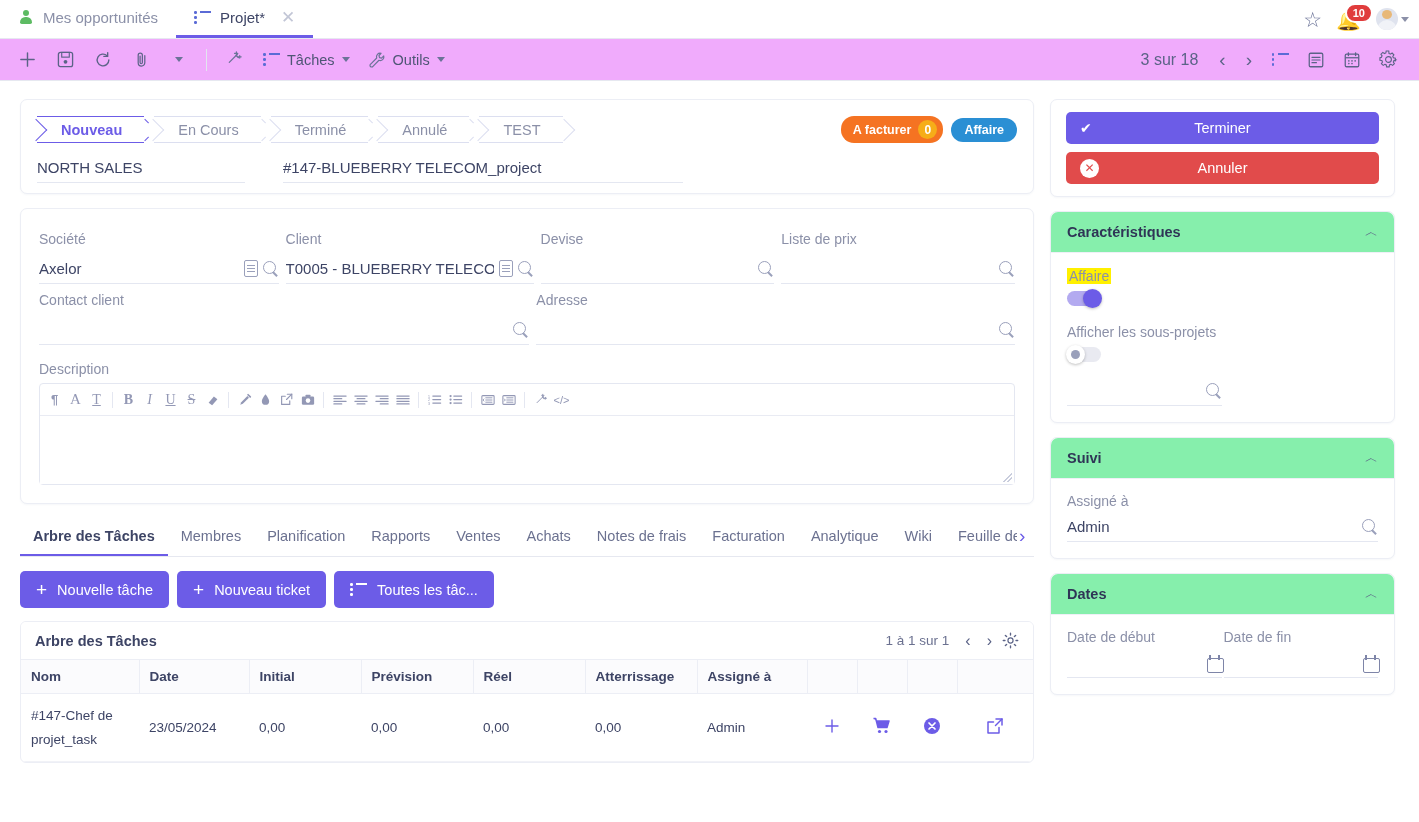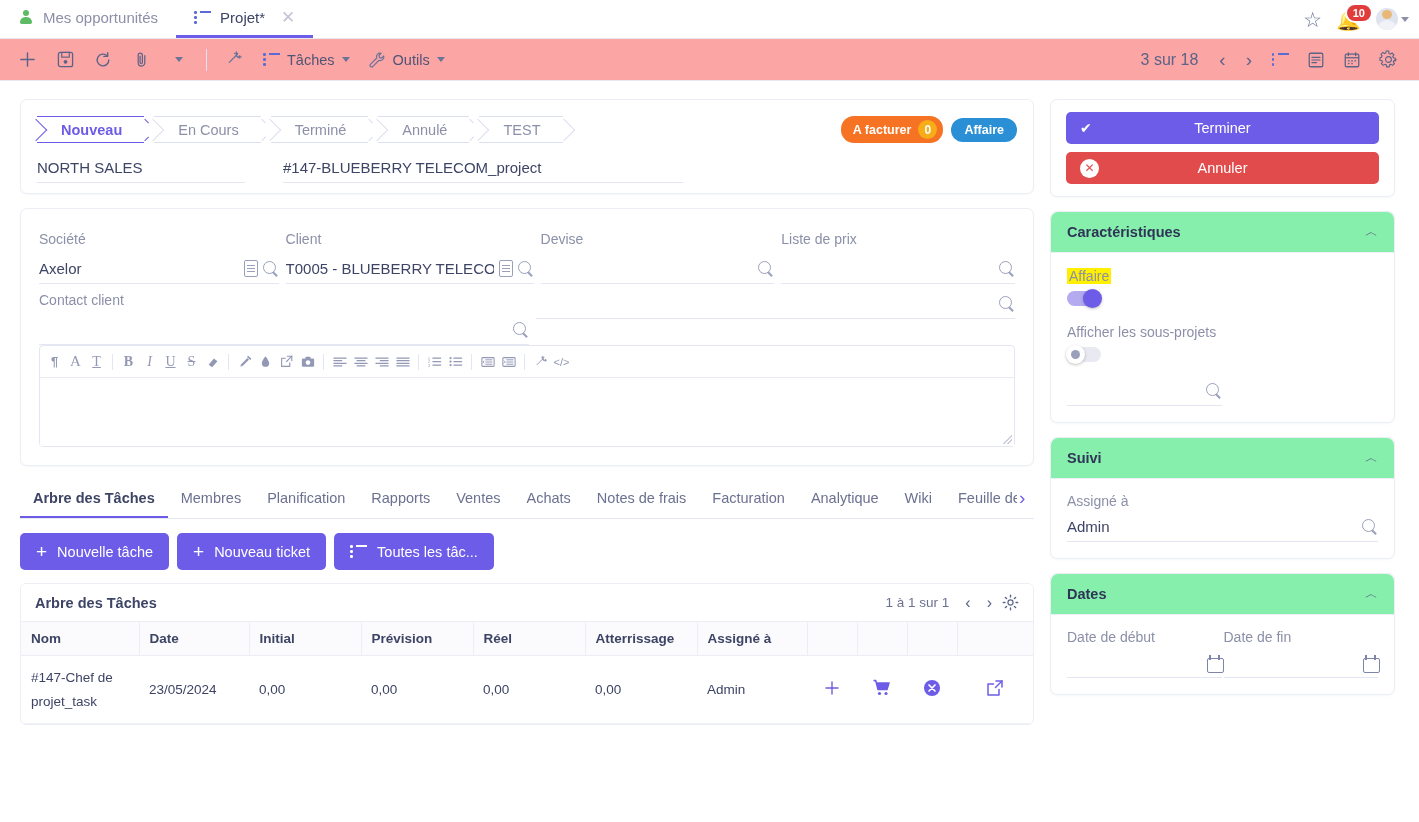--- a/index.html
+++ b/index.html
@@ -59,21 +59,21 @@
   .avatar-wrap{display:flex;align-items:center;gap:3px;cursor:pointer;}
   .avatar{width:22px;height:22px;border-radius:50%;background:#dfe3ee;position:relative;overflow:hidden;}
   .avatar::before{content:"";position:absolute;left:6px;top:2px;width:10px;height:9px;border-radius:50%;background:#e8b878;}
   .avatar::after{content:"";position:absolute;left:1px;top:12px;width:20px;height:12px;border-radius:10px 10px 0 0;background:#f0f2f7;}
   .caret-sm{width:0;height:0;border-left:4px solid transparent;border-right:4px solid transparent;border-top:5px solid #8b90a8;}
 
   
   .toolbar {
     height: 42px; display:flex; align-items:center;
     border-bottom: 1px solid #e6e8f0; padding: 0 8px;
-    background:#fca5a5;
+    background:#f0abfc;
   }
   .tb-btn {
     display:flex; align-items:center; justify-content:center;
     min-width:30px; height:30px; margin:0 4px;
     color:#5b6387; cursor:pointer; font-size:18px;
   }
   .tb-label { display:flex; align-items:center; gap:7px; padding:0 8px; height:30px;
     font-size:14.5px; color:#4e5575; cursor:pointer; margin-left:2px;}
   .tb-sep { width:1px; height:22px; background:#e2e5ef; margin:0 8px; }
   .caret{width:0;height:0;border-left:4.5px solid transparent;border-right:4.5px solid transparent;border-top:5.5px solid #6b7398;}
@@ -467,27 +467,29 @@
 
         <div class="frow">
           <div class="fld w-contact">
             <div class="fld-label">Contact client</div>
             <div class="fld-input">
               <span class="fld-val"></span>
               <span class="ic-search"></span>
             </div>
           </div>
           <div class="fld w-adresse">
+            <div class="fld-label">Adresse</div>
             <div class="fld-input">
               <span class="fld-val"></span>
               <span class="ic-search"></span>
             </div>
           </div>
         </div>
 
+        <div class="desc-label">Description</div>
         <div class="editor">
           <div class="editor-tb">
             <span class="etb" style="font-weight:bold">¶</span>
             <span class="etb" style="font-family:'Liberation Serif',serif;font-size:15px">A</span>
             <span class="etb" style="font-family:'Liberation Serif',serif;font-size:14px;text-decoration:underline">T</span>
             <span class="etb-div"></span>
             <span class="etb" style="font-family:'Liberation Serif',serif;font-weight:bold;font-size:14px">B</span>
             <span class="etb" style="font-family:'Liberation Serif',serif;font-style:italic;font-size:14px">I</span>
             <span class="etb" style="font-family:'Liberation Serif',serif;text-decoration:underline;font-size:14px">U</span>
             <span class="etb" style="font-family:'Liberation Serif',serif;text-decoration:line-through;font-size:14px">S</span>

